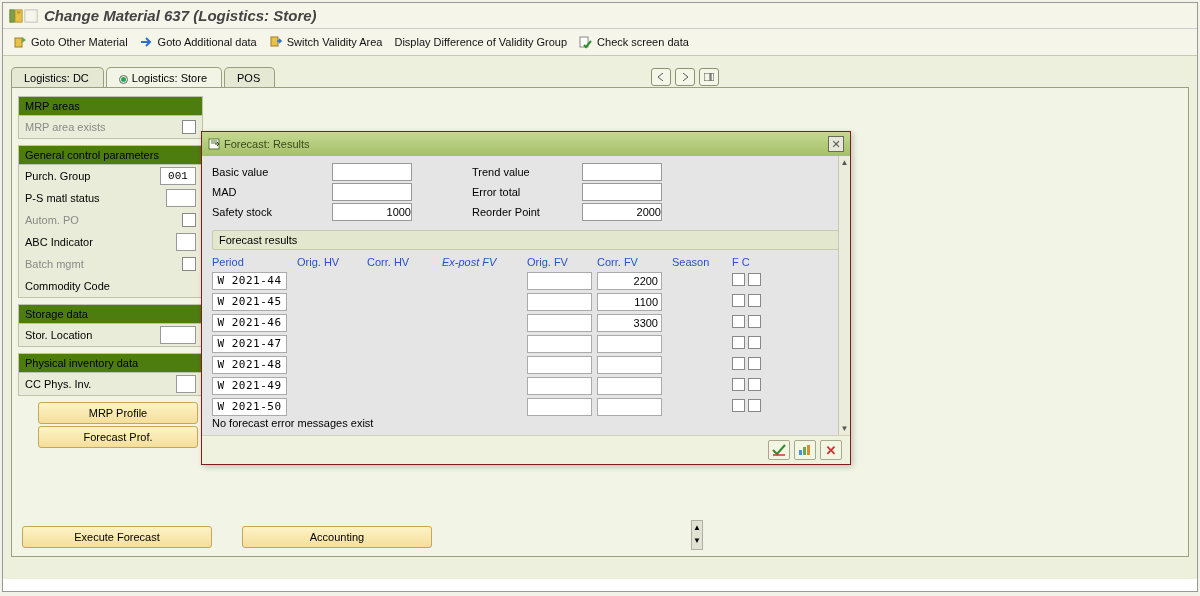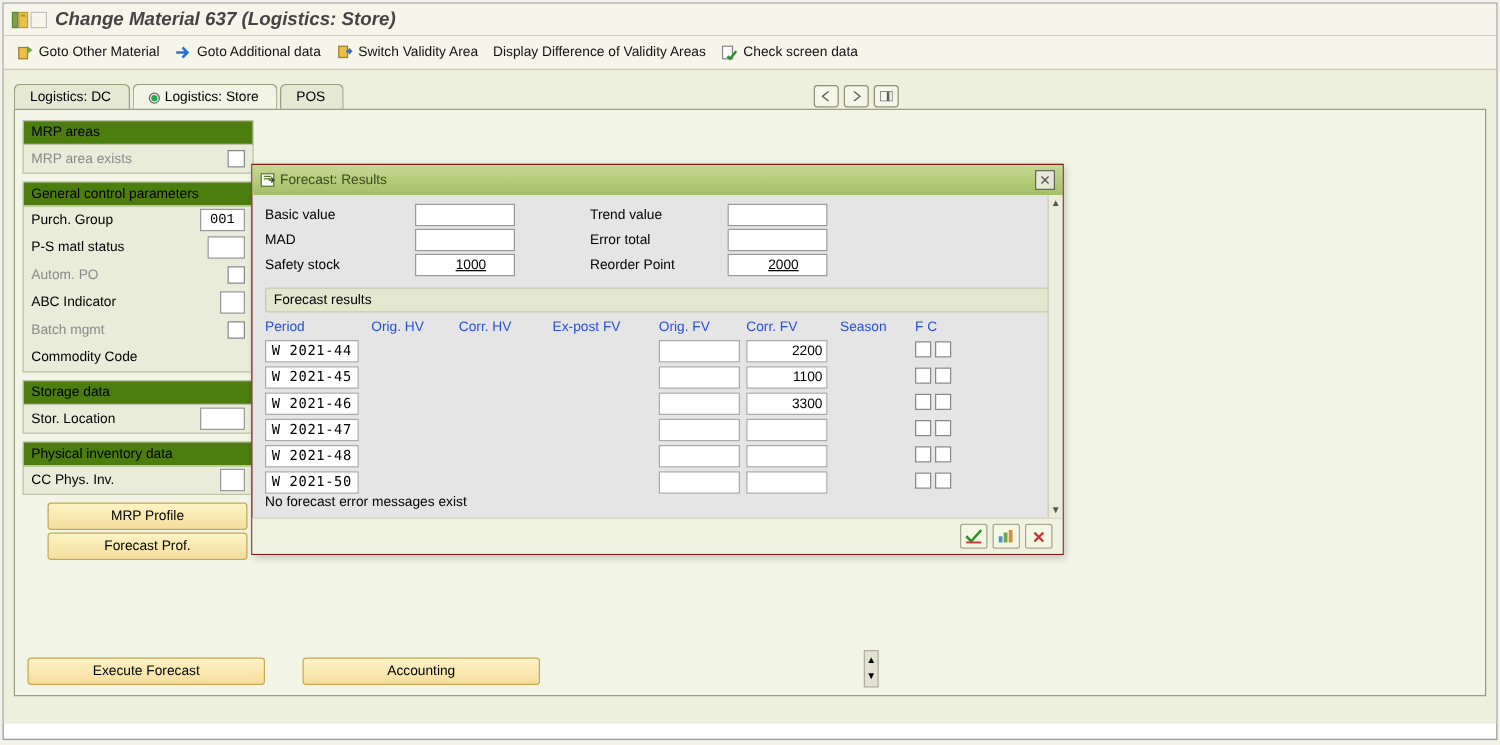--- a/index.html
+++ b/index.html
@@ -37,30 +37,30 @@
 
 .dialog { position:absolute; left:198px; top:128px; width:650px; background:#e5e5e5; border:1px solid #7f1d1d; box-shadow:2px 2px 6px rgba(0,0,0,.2);}
 .dlg-title{background:linear-gradient(#c5d992,#a4bf68); color:#3b4a1a; padding:4px 6px; display:flex; align-items:center; gap:4px;}
 .dlg-title .t{font-weight:normal;}
 .dlg-close{margin-left:auto; width:16px;height:16px;border:1px solid #6a6a58;background:#e8e8da;display:flex;align-items:center;justify-content:center;cursor:pointer;font-size:11px;color:#555;}
 .dlg-body{padding:6px 10px 6px 10px; position:relative;}
 .dlg-scroll{position:absolute;right:0;top:0;bottom:0;width:12px;background:#ececdc;border-left:1px solid #c7c7b4; display:flex; flex-direction:column; justify-content:space-between; align-items:center; padding:2px 0;}
 .dlg-scroll .arr{font-size:8px;color:#555;cursor:pointer;}
 .kv-row{display:flex; align-items:center; height:20px;}
 .kv-row .lab{width:120px;}
-.kv-row .inp{width:80px;height:18px;border:1px solid #999;background:#fff;text-align:right;padding-right:22px;text-decoration:underline;}
+.kv-row .inp{width:80px;height:18px;border:1px solid #999;background:#fff;text-align:right;padding-right:0;}
 .kv-row .lab2{width:110px; margin-left:60px;}
 .section-h{background:#e3e7ce;border:1px solid #c7cdaa;border-radius:2px;padding:3px 6px;margin:8px 0 2px 0;}
 .fc-table{margin-top:4px;}
 .fc-head{display:flex; color:#2a4fd0; padding:2px 0;}
 .fc-head div{font-weight:normal;}
 .col-period{width:85px;}
 .col-ohv{width:70px;}
 .col-chv{width:75px;}
-.col-epfv{width:85px;}
+.col-epfv{width:85px;font-style:italic;}
 .col-ofv{width:70px;}
 .col-cfv{width:75px;}
 .col-season{width:60px;}
 .col-fc{width:40px; text-align:left;}
 .fc-row{display:flex; align-items:center; height:21px;}
 .period-box{width:75px;height:18px;border:1px solid #aaa;background:#fff;text-align:center;display:flex;align-items:center;justify-content:center;font-family:monospace;font-size:11px;letter-spacing:.5px;}
 .fc-inp{width:65px;height:18px;border:1px solid #aaa;background:#fff;text-align:right;padding-right:3px;margin-right:5px;}
 .fc-chk{width:13px;height:13px;border:1px solid #888;background:#fff;display:inline-block;margin-right:3px;}
 .fc-status{margin-top:0;}
 .dlg-footer{display:flex;justify-content:flex-end;gap:4px;padding:4px 8px;background:#f0f2e0;border-top:1px solid #d0d3b9;}
@@ -100,21 +100,21 @@
       <span class="lbl">Goto Additional data</span>
     </div>
     <div class="tb-item">
       <span class="icn"><svg viewBox="0 0 14 14">
             <rect x="2" y="2" width="7" height="9" fill="#e8c14a" stroke="#a07e2c"></rect>
             <path d="M8 6 l4 0 M10 4 l2 2 l-2 2" stroke="#2a6fd4" stroke-width="1.5" fill="none"></path>
           </svg></span>
       <span class="lbl">Switch Validity Area</span>
     </div>
     <div class="tb-item">
-      <span class="lbl">Display Difference of Validity Areas</span>
+      <span class="lbl">Display Difference of Validity Group</span>
     </div>
     <div class="tb-item">
       <span class="icn"><svg viewBox="0 0 14 14">
             <rect x="1" y="2" width="8" height="10" fill="#fff" stroke="#888"></rect>
             <path d="M5 10 l2 2 l5 -6" stroke="#2a8f2a" stroke-width="2" fill="none"></path>
           </svg></span>
       <span class="lbl">Check screen data</span>
     </div>
   </div>
 
@@ -308,20 +308,32 @@
               <div class="col-ohv"></div>
               <div class="col-chv"></div>
               <div class="col-epfv"></div>
               <div class="col-ofv"><input class="fc-inp" style=""></div>
               <div class="col-cfv"><input class="fc-inp" value="" style=""></div>
               <div class="col-season"></div>
               <div class="col-fc"><span class="fc-chk"></span><span class="fc-chk"></span></div>
             </div>
             <div class="fc-row">
               <div class="col-period">
+                <div class="period-box">W 2021-49</div>
+              </div>
+              <div class="col-ohv"></div>
+              <div class="col-chv"></div>
+              <div class="col-epfv"></div>
+              <div class="col-ofv"><input class="fc-inp" style=""></div>
+              <div class="col-cfv"><input class="fc-inp" value="" style=""></div>
+              <div class="col-season"></div>
+              <div class="col-fc"><span class="fc-chk"></span><span class="fc-chk"></span></div>
+            </div>
+            <div class="fc-row">
+              <div class="col-period">
                 <div class="period-box">W 2021-50</div>
               </div>
               <div class="col-ohv"></div>
               <div class="col-chv"></div>
               <div class="col-epfv"></div>
               <div class="col-ofv"><input class="fc-inp" style=""></div>
               <div class="col-cfv"><input class="fc-inp" value="" style=""></div>
               <div class="col-season"></div>
               <div class="col-fc"><span class="fc-chk"></span><span class="fc-chk"></span></div>
             </div>

